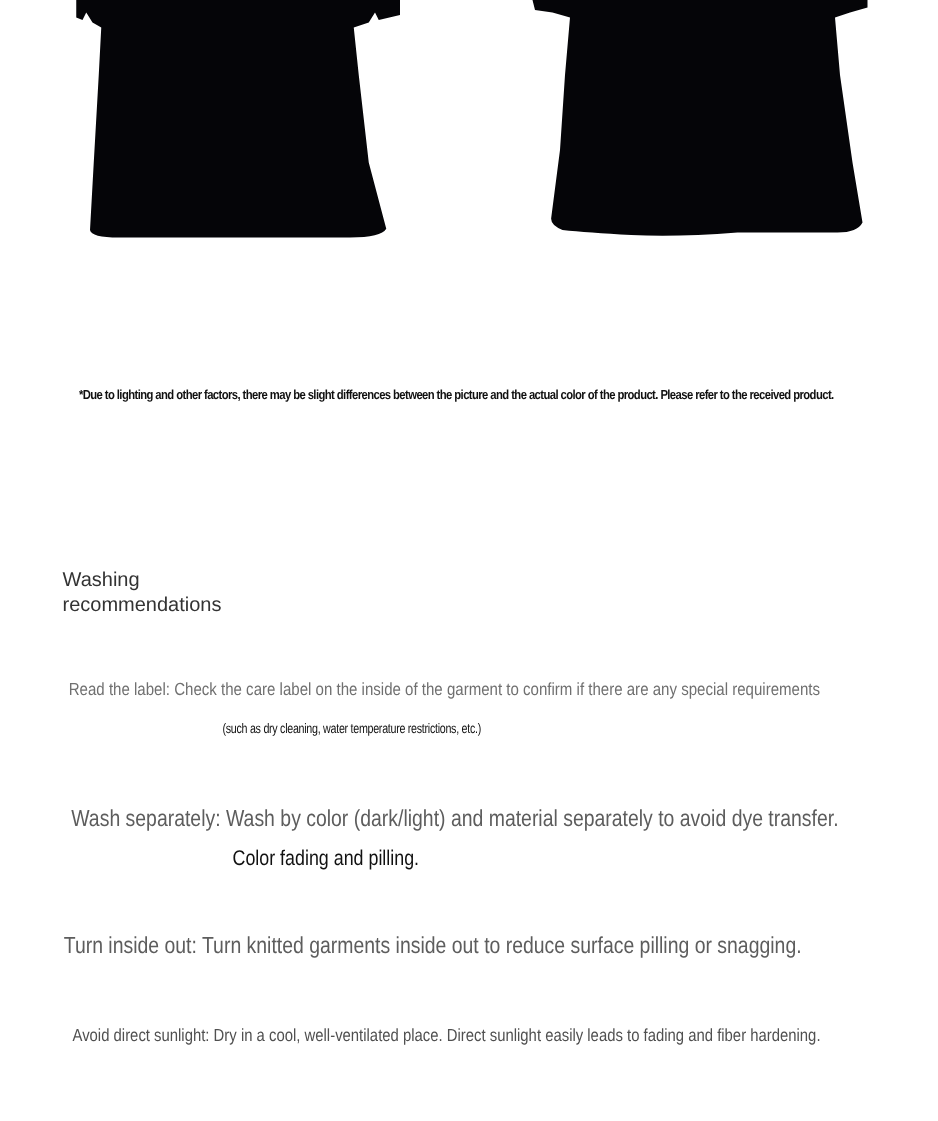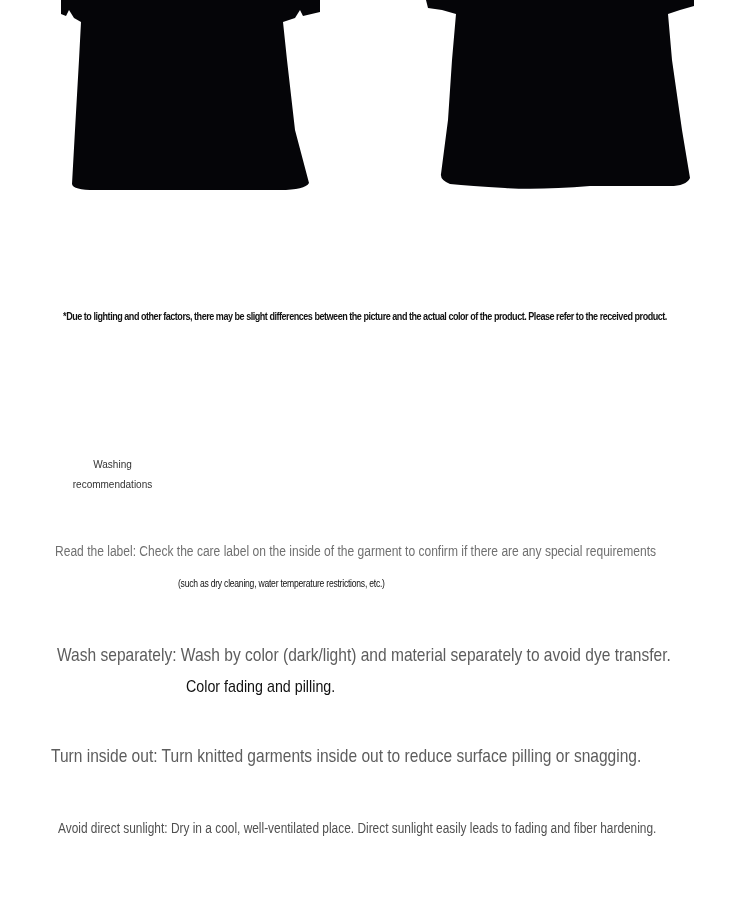--- a/index.html
+++ b/index.html
@@ -5,22 +5,22 @@
     html, body { margin: 0; padding: 0; background: #ffffff; }
     body { width: 750px; height: 897px; position: relative; overflow: hidden;
            font-family: "Liberation Sans", "DejaVu Sans", sans-serif; }
     .abs { position: absolute; }
     .garment { position: absolute; top: 0; }
     .garment svg { display: block; }
     .disclaimer { left: 0; width: 730px; top: 310px; text-align: center;
                   font-size: 10.5px; color: #111; letter-spacing: -0.55px;
                   transform: scaleX(0.86); transform-origin: 365px 0; white-space: nowrap;
                   font-family: "Liberation Sans Narrow", "Liberation Sans", sans-serif; font-weight: bold; }
-    .section-title { left: 50px; width: 125px; top: 455px; text-align: center;
-                     font-size: 10px; line-height: 20px; color: #333; }
+    .section-title { left: 50px; width: 125px; top: 455px; 
+                     font-size: 16px; line-height: 20px; color: #333; }
     .line { white-space: nowrap; transform-origin: 0 0; }
     .l1 { left: 55px; top: 543px; font-size: 14px; color: #707070; transform: scaleX(0.86); }
     .l1s { left: 178px; top: 577px; font-size: 11px; color: #111; transform: scaleX(0.78); letter-spacing: -0.3px; }
     .l2 { left: 57px; top: 644px; font-size: 18.5px; color: #5d5d5d; transform: scaleX(0.84); }
     .l2s { left: 186px; top: 677px; font-size: 17px; color: #111; transform: scaleX(0.84); }
     .l3 { left: 51px; top: 745px; font-size: 18.5px; color: #5d5d5d; transform: scaleX(0.84); }
     .l4 { left: 58px; top: 820px; font-size: 14px; color: #505050; transform: scaleX(0.85); }
   </style>
 </head>
 <body>

